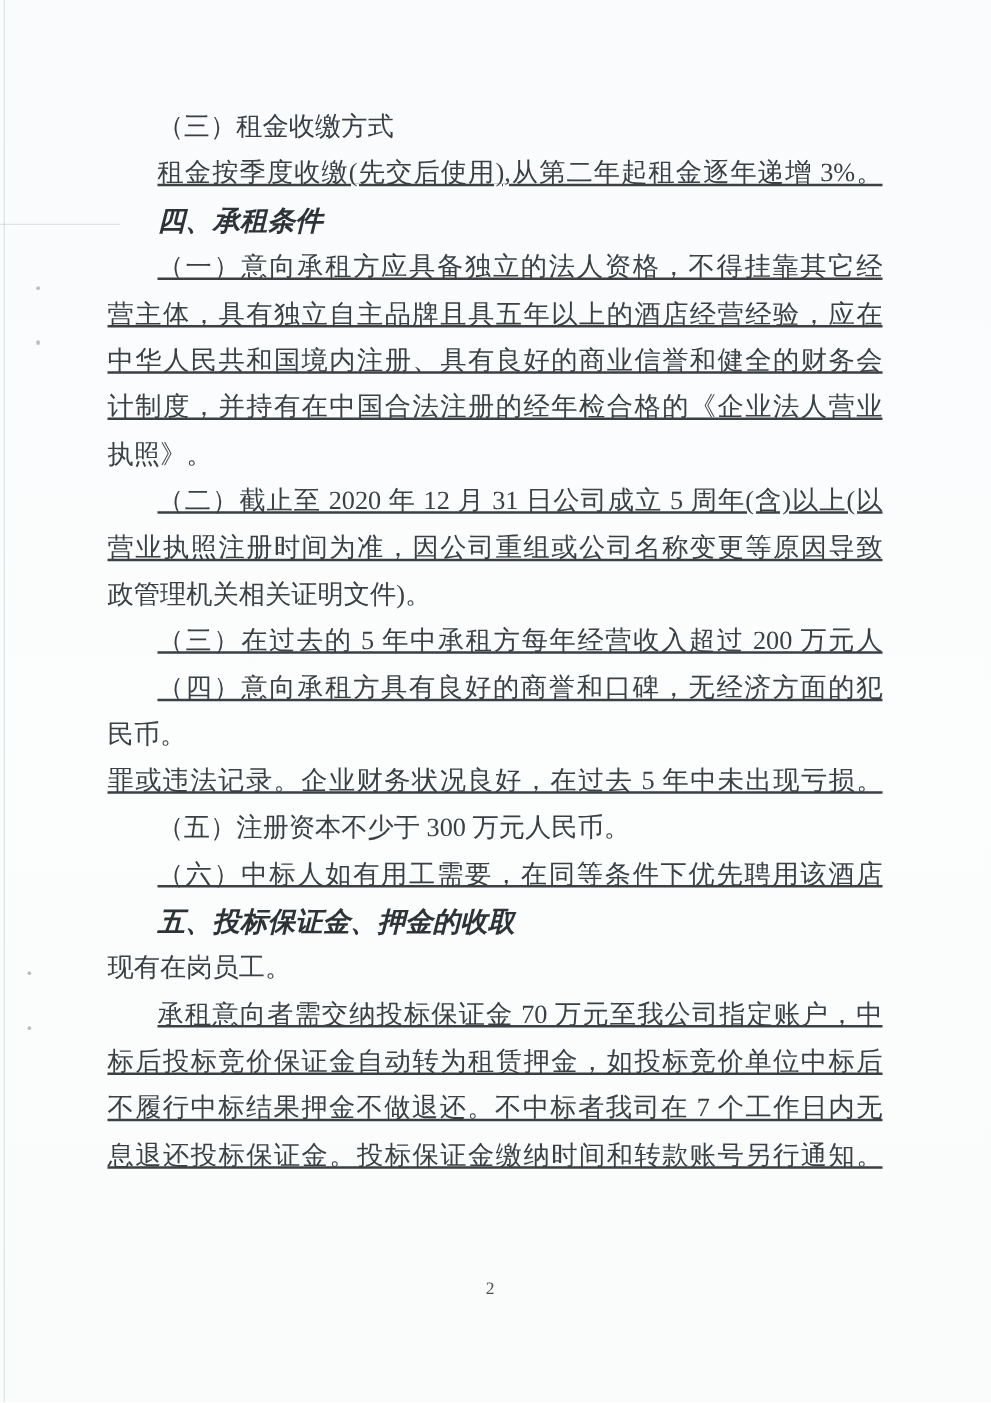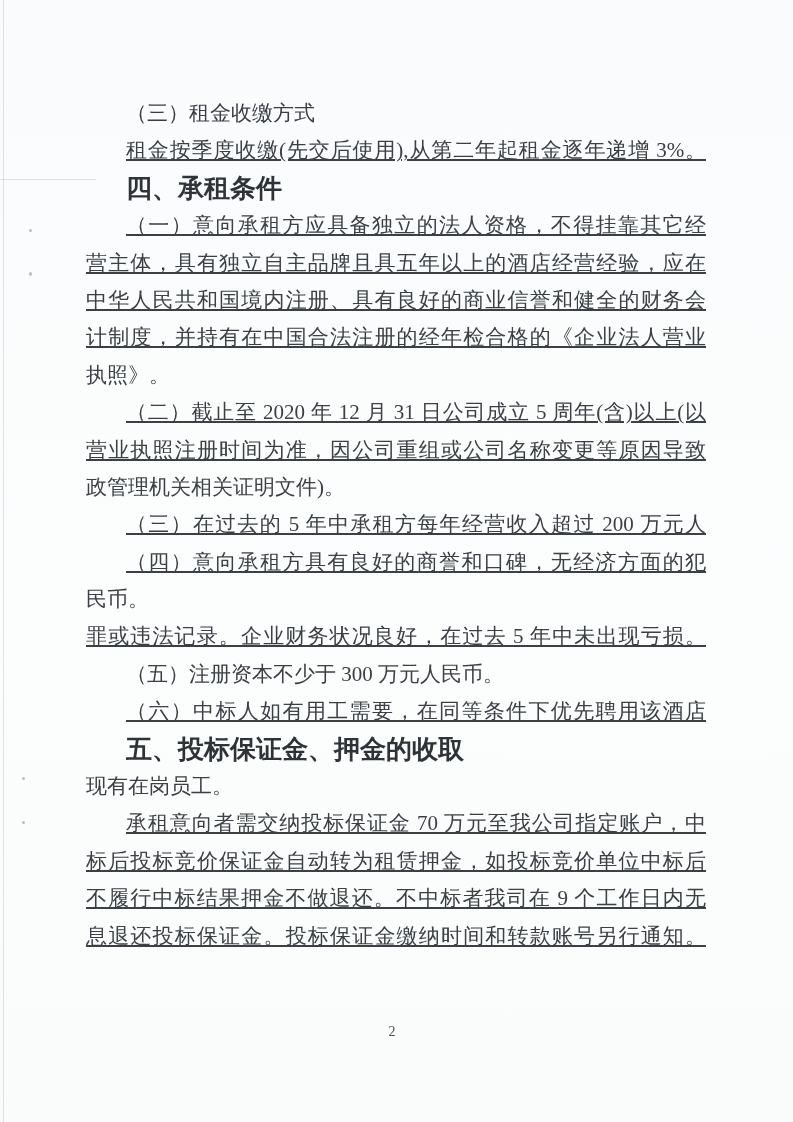--- a/index.html
+++ b/index.html
@@ -35,36 +35,37 @@
   }
   .speck.s1 { left: 29px; top: 229px; }
   .speck.s2 { left: 29px; top: 272px; width: 3px; height: 4px; }
   .speck.s3 { left: 22px; top: 777px; }
   .speck.s4 { left: 22px; top: 821px; }
 
   
   .content {
     position: absolute;
     left: 86px;
-    top: 95px;
+    top: 83px;
     width: 620px;
     color: #3b4045;
     font-size: 21px;
     line-height: 37.4px;
     letter-spacing: 0;
   }
   .line { height: 37.4px; }
   .line.indent { padding-left: 40px; }
   .line.j { text-align: justify; text-align-last: justify; text-decoration: underline; }
   .line.sub { color: #383e44; }
   .line.head {
     font-family: "Liberation Sans", sans-serif;
     font-weight: 700;
-    font-size: 26px;
+    font-size: 22px;
     color: #2e3338;
+    font-style: italic;
   }
 
   .pageno {
     position: absolute;
     left: 0; top: 1024px;
     width: 784px;
     text-align: center;
     font-size: 14px;
     color: #4a4f54;
     font-family: "Liberation Serif", serif;
@@ -96,18 +97,18 @@
       <div class="line body indent j">（三）在过去的 5 年中承租方每年经营收入超过 200 万元人</div>
       <div class="line body indent j">（四）意向承租方具有良好的商誉和口碑，无经济方面的犯</div>
       <div class="line body">民币。</div>
       <div class="line body j">罪或违法记录。企业财务状况良好，在过去 5 年中未出现亏损。</div>
       <div class="line body indent">（五）注册资本不少于 300 万元人民币。</div>
       <div class="line body indent j">（六）中标人如有用工需要，在同等条件下优先聘用该酒店</div>
       <div class="line head indent">五、投标保证金、押金的收取</div>
       <div class="line body">现有在岗员工。</div>
       <div class="line body indent j">承租意向者需交纳投标保证金 70 万元至我公司指定账户，中</div>
       <div class="line body j">标后投标竞价保证金自动转为租赁押金，如投标竞价单位中标后</div>
-      <div class="line body j">不履行中标结果押金不做退还。不中标者我司在 9 个工作日内无</div>
+      <div class="line body j">不履行中标结果押金不做退还。不中标者我司在 7 个工作日内无</div>
       <div class="line body j">息退还投标保证金。投标保证金缴纳时间和转款账号另行通知。</div>
     </div>
 
   <div class="pageno">2</div>
 </div>
 
 </body></html>

